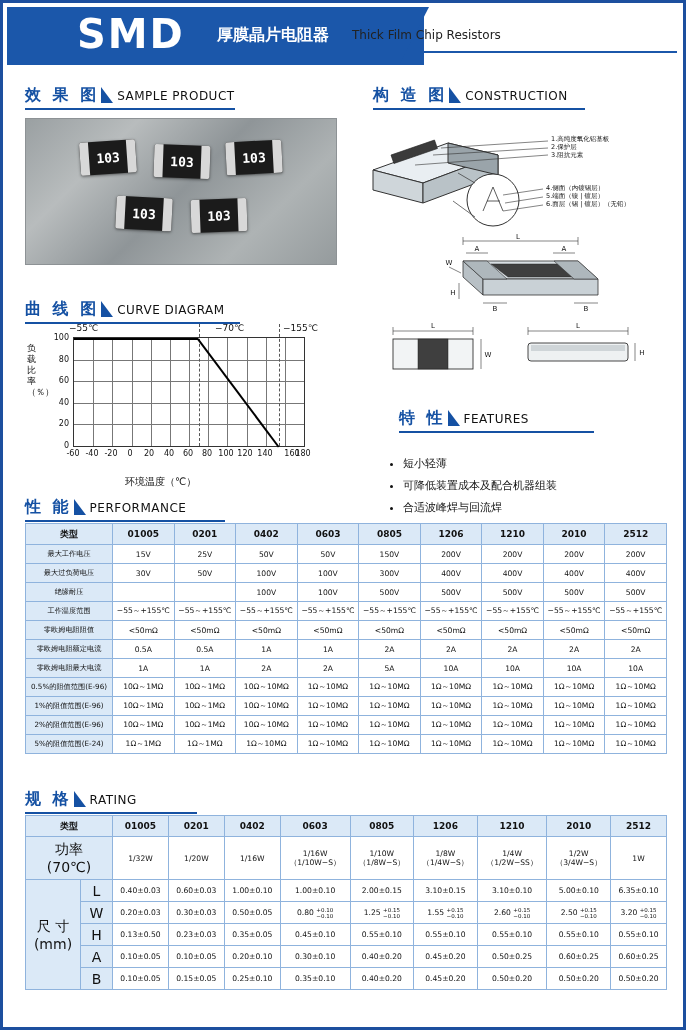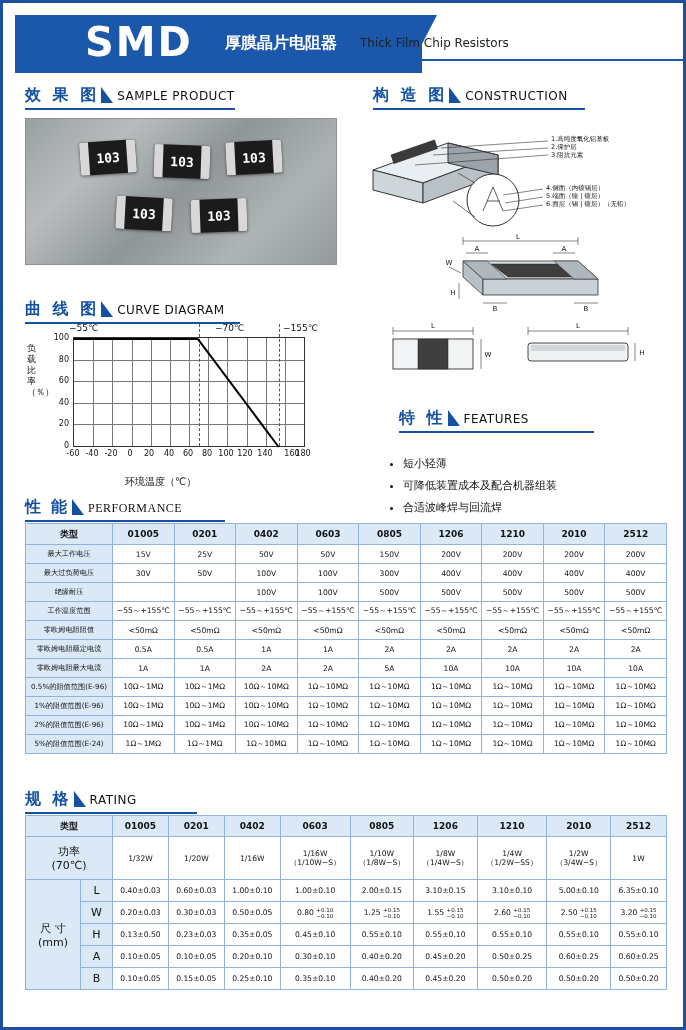--- a/index.html
+++ b/index.html
@@ -7,21 +7,21 @@
     width:686px;height:1030px;
     background:#ffffff;
     font-family:"DejaVu Sans","Liberation Sans",sans-serif;
     color:#111;
     position:relative;
     overflow:hidden;
   }
   .page{position:relative;width:686px;height:1030px;box-sizing:border-box;
         border:3px solid #1d4f9e;}
   
-  .header{position:relative;height:60px;margin:12px;}
+  .header{position:relative;height:60px;margin:4px;}
   .hdr-left{position:absolute;left:0;top:0;width:62%;height:58px;background:#1b57aa;}
   .hdr-slash{position:absolute;left:57%;top:0;width:0;height:0;
              border-top:58px solid #1b57aa;border-right:30px solid transparent;}
   .hdr-title{position:absolute;left:70px;top:4px;font-size:40px;font-weight:bold;color:#fff;
              font-family:"DejaVu Sans","Liberation Sans",sans-serif;letter-spacing:2px;}
   .hdr-cn{position:absolute;left:210px;top:18px;font-size:16px;font-weight:bold;color:#ffffff;}
   .hdr-en{position:absolute;left:345px;top:21px;font-size:12px;color:#222;}
   .hdr-rule{position:absolute;left:330px;top:44px;width:340px;height:2px;background:#1b57aa;}
 
   
@@ -73,21 +73,21 @@
   table{border-collapse:collapse;}
   .tbl{position:absolute;border:1px solid #4b7fc4;}
   .tbl td,.tbl th{border:1px solid #8fb3dd;font-size:7.6px;text-align:center;
                   padding:2px 1px;color:#111;font-weight:normal;}
   .tbl th{background:#dbe9f7;font-size:9px;font-weight:bold;height:16px;}
   .tbl td.rowhead{background:#dbe9f7;font-size:7.2px;text-align:center;font-weight:normal;}
   .perf{left:22px;top:520px;width:642px;}
   .perf td{height:14px;}
   .rating{left:22px;top:812px;width:642px;}
   .rating td{height:17px;}
-  .rating td.rowhead{font-size:11px;}
+  .rating td.rowhead{font-size:14px;}
   .sup{font-size:5.5px;line-height:6px;display:inline-block;vertical-align:middle;text-align:left;}
 </style>
 </head>
 <body>
 
 <div class="page">
 
   <div class="header">
     <div class="hdr-left"></div>
     <div class="hdr-slash" style="left:392px;"></div>
@@ -276,21 +276,21 @@
     <span class="cn">特   性</span><span class="slash"></span><span class="en">FEATURES</span>
     <div class="uline" style="width:195px;"></div>
   </div>
 
   <ul class="feat">
     <li>短小轻薄</li>
     <li>可降低装置成本及配合机器组装</li>
     <li>合适波峰焊与回流焊</li>
   </ul>
 
-  <div class="sect" style="left:22px;top:494px;width:220px;font-family:Liberation Serif, serif;">
+  <div class="sect" style="left:22px;top:494px;width:220px;">
     <span class="cn">性   能</span><span class="slash"></span><span class="en">PERFORMANCE</span>
     <div class="uline" style="width:200px;"></div>
   </div>
 
   <table class="tbl perf">
     <tbody>
         <tr>
       <th style="width:84px;">类型</th>
       <th>01005</th>
       <th>0201</th>

